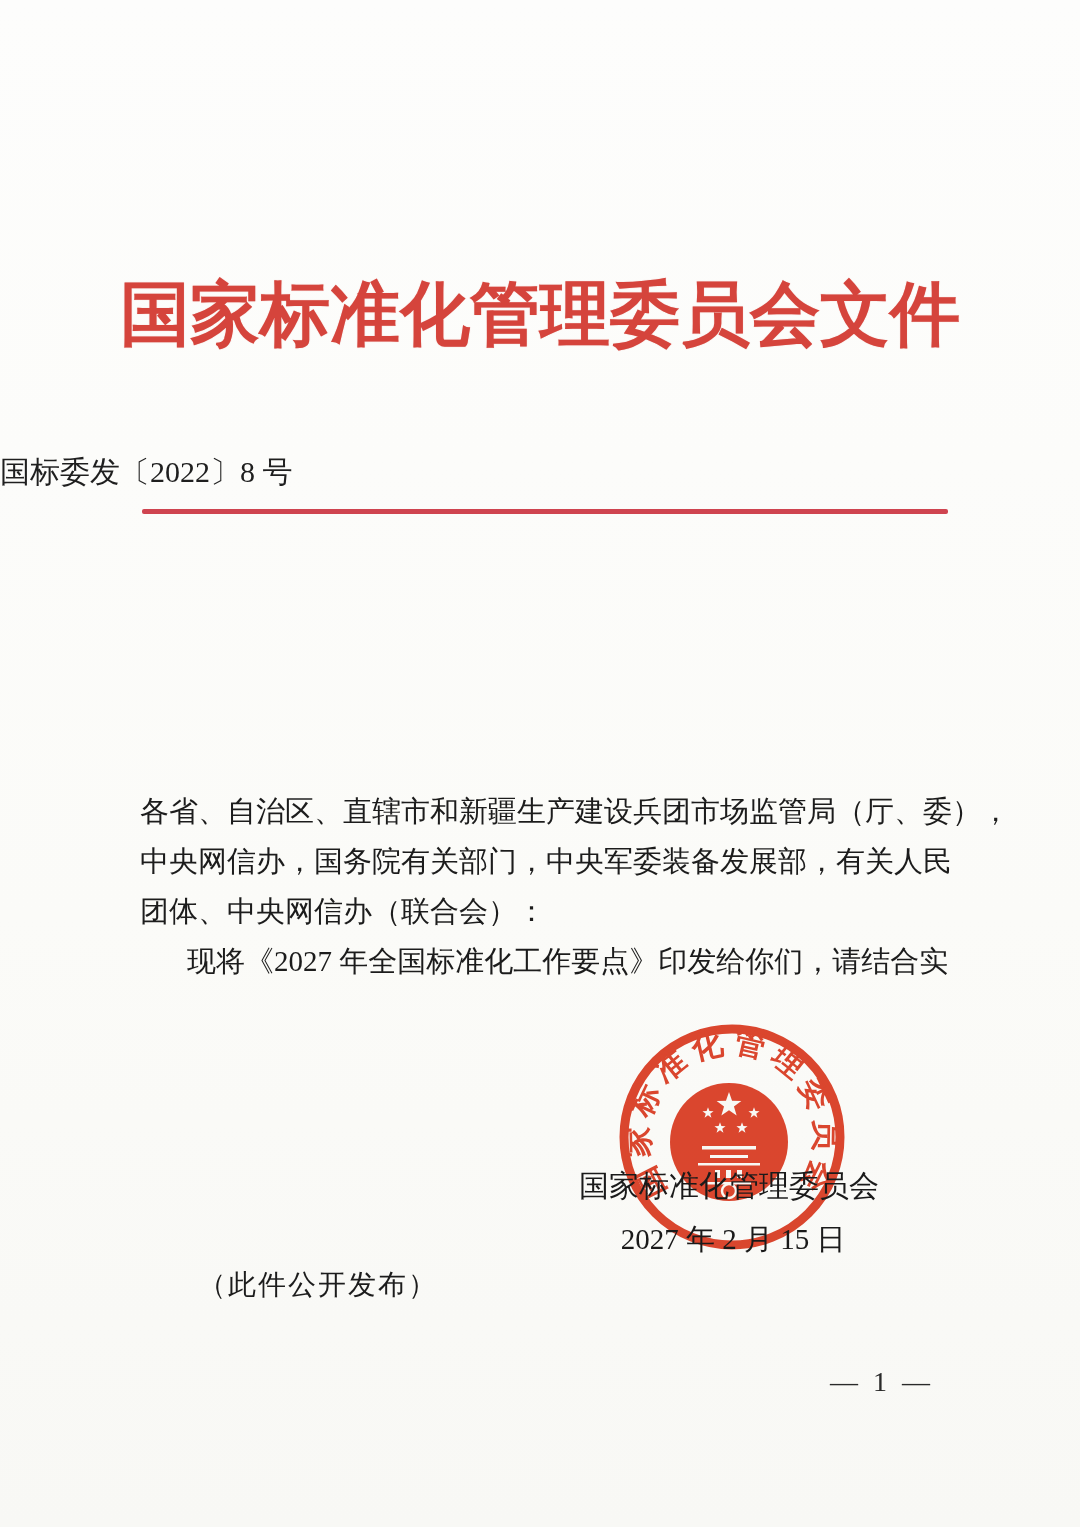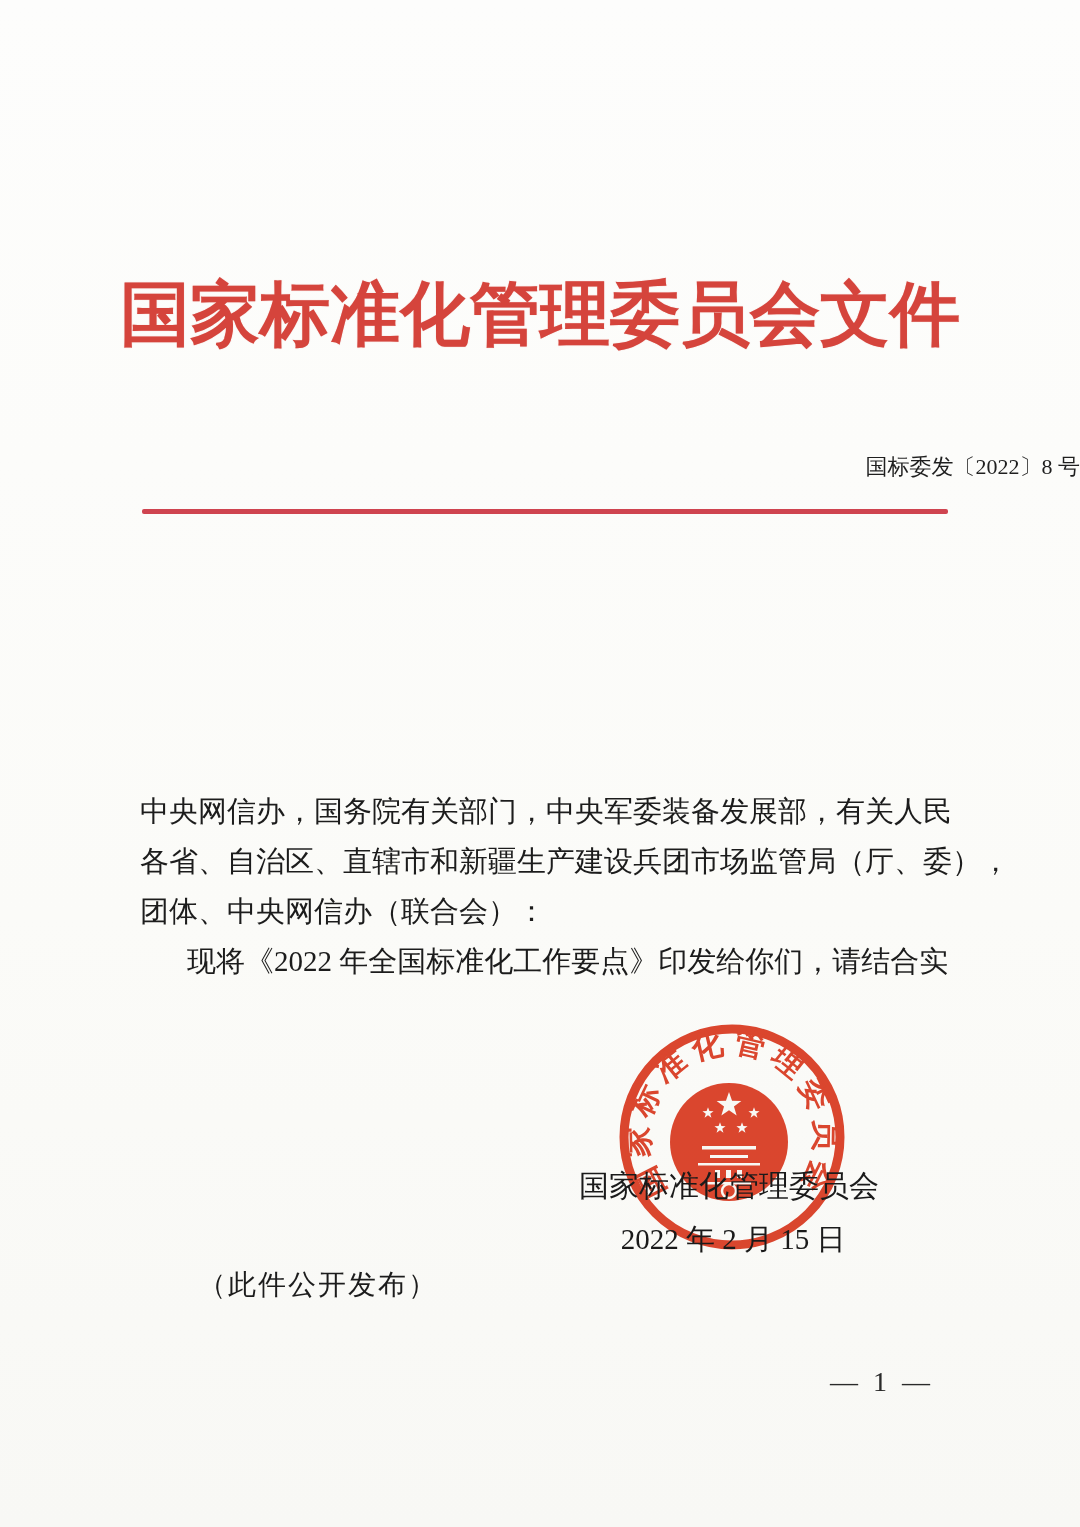--- a/index.html
+++ b/index.html
@@ -28,22 +28,22 @@
     color: #d5443c;
     text-shadow: 0 0 1px rgba(213,68,60,0.4);
     white-space: nowrap;
   }
 
   .doc-number {
     position: absolute;
     top: 452px;
     left: 0;
     width: 100%;
-    text-align: right;
-    font-size: 22px;
+    text-align: left;
+    font-size: 30px;
     color: #1f1f1f;
     white-space: nowrap;
   }
 
   .red-rule {
     position: absolute;
     top: 509px;
     left: 142px;
     width: 806px;
     height: 5px;
@@ -147,24 +147,24 @@
 <div class="page">
 
   <div class="org-title">国家标准化管理委员会文件</div>
 
   <div class="doc-number">国标委发〔2022〕8 号</div>
 
   <div class="red-rule"></div>
 
 
   <div class="body-text">
+    <div class="line">各省、自治区、直辖市和新疆生产建设兵团市场监管局（厅、委），</div>
     <div class="line">中央网信办，国务院有关部门，中央军委装备发展部，有关人民</div>
-    <div class="line">各省、自治区、直辖市和新疆生产建设兵团市场监管局（厅、委），</div>
     <div class="line">团体、中央网信办（联合会）：</div>
-    <div class="line indent">现将《2022 年全国标准化工作要点》印发给你们，请结合实</div>
+    <div class="line indent">现将《2027 年全国标准化工作要点》印发给你们，请结合实</div>
   </div>
 
   <svg class="seal" viewBox="0 0 236 236" xmlns="http://www.w3.org/2000/svg">
     <defs>
       <path id="sealTextArc" d="M 55.6 174.2 A 84 84 0 1 1 180.4 174.2" fill="none"></path>
       <polygon id="starShape" points="0,-13 -3.06,-4.21 -12.36,-4.02 -4.95,1.61 -7.64,10.52 0,5.2 7.64,10.52 4.95,1.61 12.36,-4.02 3.06,-4.21"></polygon>
     </defs>
 
     <circle cx="118" cy="118" r="108" fill="none" stroke="#dd3b22" stroke-width="9"></circle>
 
@@ -199,19 +199,19 @@
       <rect x="112" y="151" width="5" height="8" fill="#fdfdfc"></rect>
       <rect x="123" y="151" width="5" height="8" fill="#fdfdfc"></rect>
       <rect x="93" y="163" width="44" height="2.5" fill="#fdfdfc"></rect>
 
       <circle cx="115" cy="172" r="7" fill="none" stroke="#fdfdfc" stroke-width="2.5"></circle>
     </g>
   </svg>
 
   <div class="signature-org">国家标准化管理委员会</div>
 
-  <div class="signature-date">2022 年 2 月 15 日</div>
+  <div class="signature-date">2027 年 2 月 15 日</div>
 
   <div class="public-note">（此件公开发布）</div>
 
   <div class="page-number">— 1 —</div>
 
 </div>
 
 </body></html>

